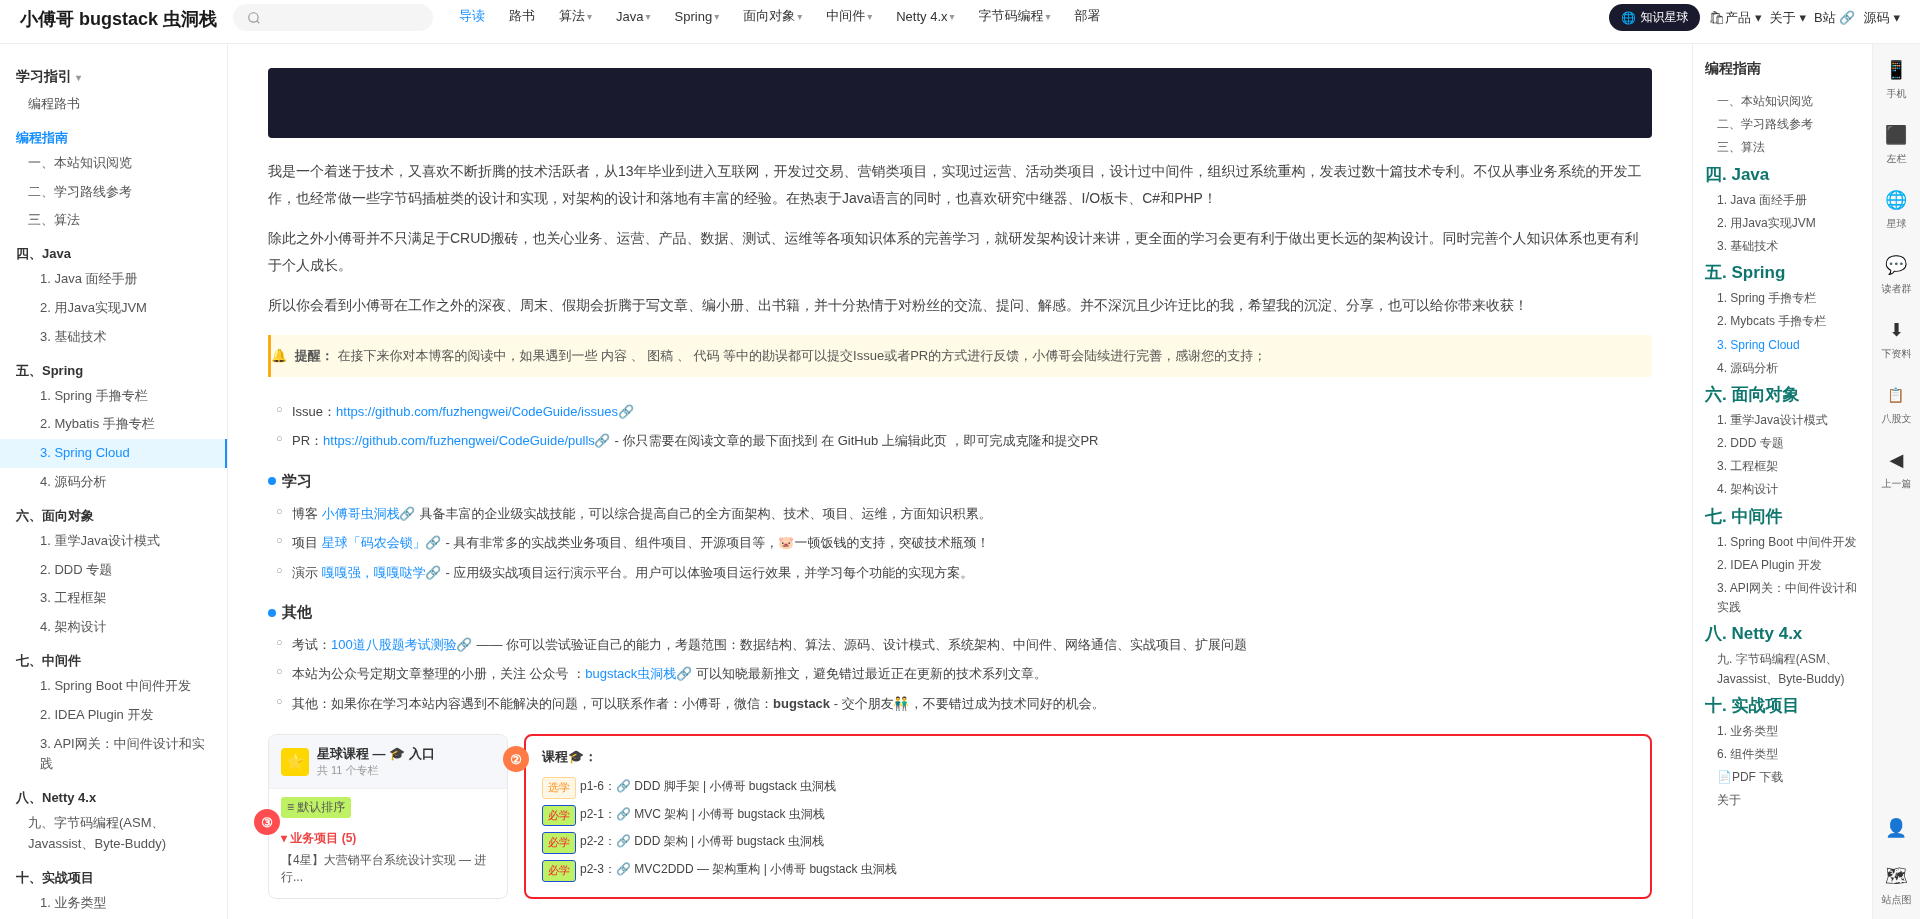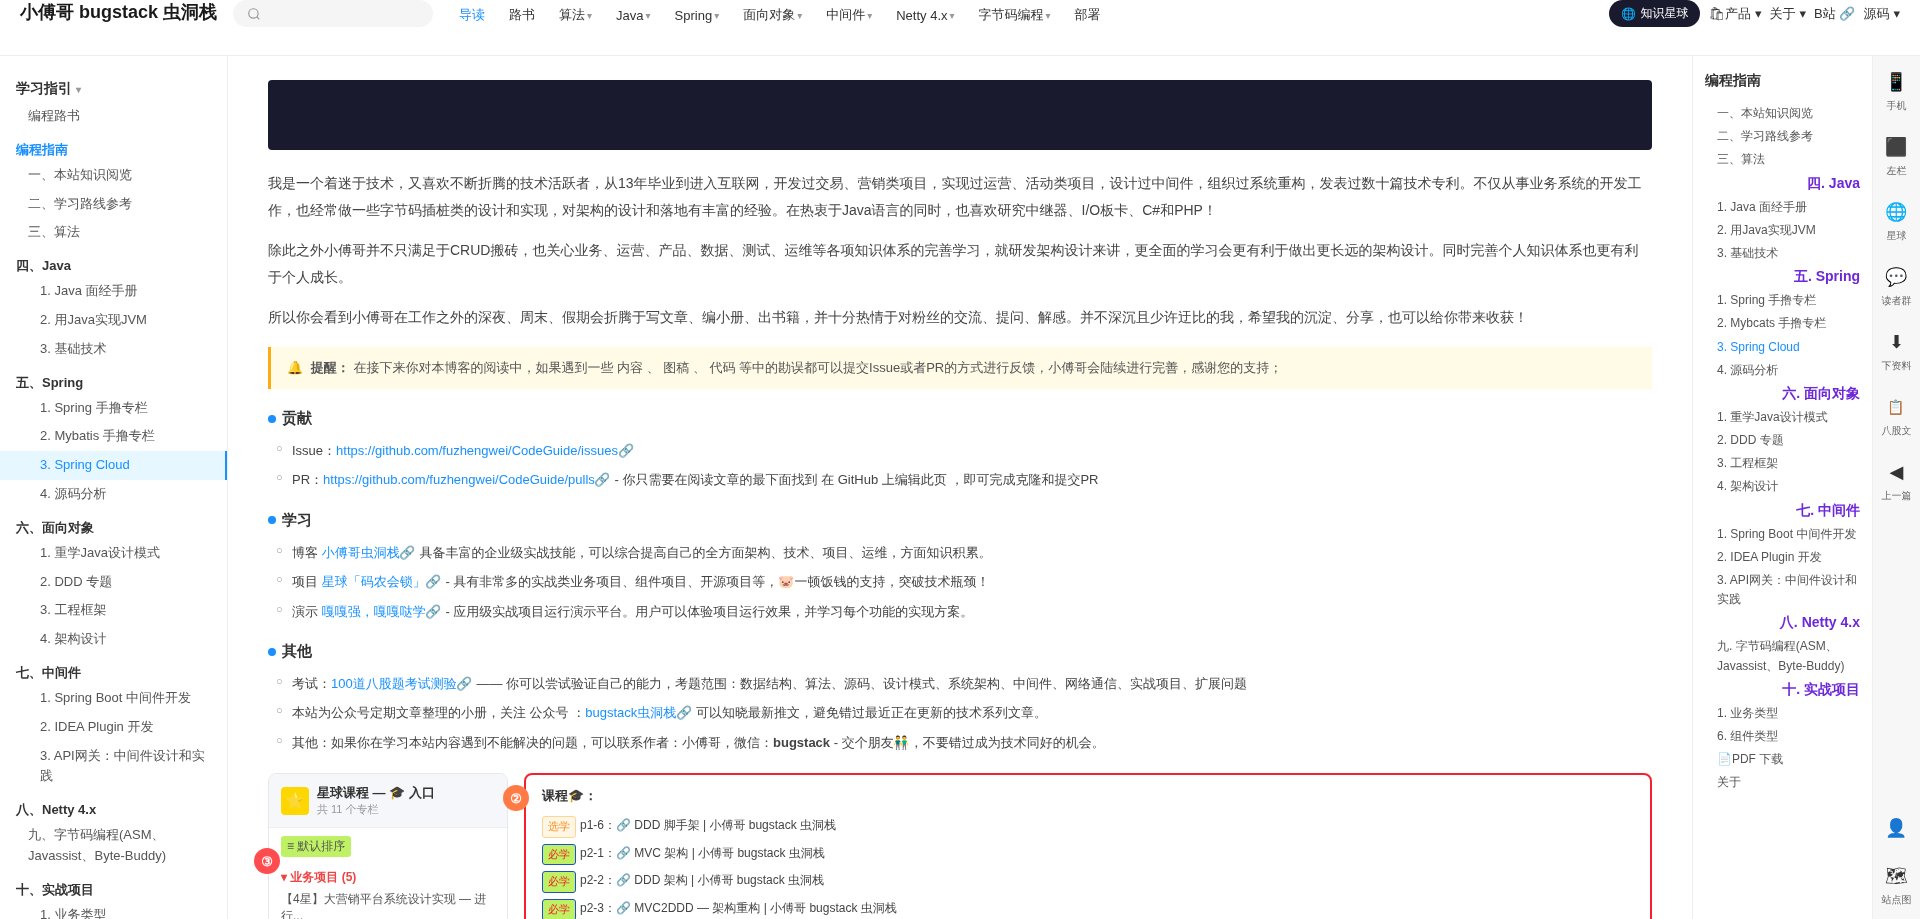--- a/index.html
+++ b/index.html
@@ -1,19 +1,19 @@
 <!DOCTYPE html>
 <html><head>
   <meta charset="utf-8">
   <style>
     * { margin: 0; padding: 0; box-sizing: border-box; }
     body { font-family: -apple-system, BlinkMacSystemFont, 'Segoe UI', 'PingFang SC', 'Microsoft YaHei', sans-serif; font-size: 14px; color: #333; background: #fff; display: flex; flex-direction: column; height: 919px; overflow: hidden; }
 
     
-    .header { display: flex; align-items: flex-start; height: 56px; background: #fff; border-bottom: 1px solid #eee; padding: 0 20px; gap: 16px; flex-shrink: 0; z-index: 100; }
+    .header { display: flex; align-items: flex-end; height: 44px; background: #fff; border-bottom: 1px solid #eee; padding: 12px 20px; gap: 16px; flex-shrink: 0; z-index: 100; }
     .header-logo { font-size: 18px; font-weight: bold; color: #1a1a1a; white-space: nowrap; }
     .header-search { display: flex; align-items: center; background: #f5f5f5; border-radius: 20px; padding: 6px 14px; gap: 8px; min-width: 200px; }
     .header-search input { border: none; background: transparent; outline: none; font-size: 13px; color: #666; width: 140px; }
     .header-nav { display: flex; align-items: center; gap: 4px; flex: 1; }
     .nav-item { padding: 6px 10px; font-size: 13px; color: #333; cursor: pointer; white-space: nowrap; display: flex; align-items: center; gap: 2px; border-radius: 4px; }
     .nav-item.active { color: #1890ff; }
     .nav-item .caret { font-size: 10px; color: #999; }
     .header-right { display: flex; align-items: center; gap: 8px; }
     .header-right-item { display: flex; align-items: center; gap: 4px; font-size: 13px; color: #333; cursor: pointer; white-space: nowrap; }
     .knowledge-ball { background: #1a1a2e; color: #fff; border-radius: 20px; padding: 5px 12px; font-size: 12px; display: flex; align-items: center; gap: 4px; cursor: pointer; }
@@ -33,21 +33,21 @@
 
     
     .main-content { flex: 1; overflow-y: auto; padding: 24px 40px; background: #fff; }
 
     
     .banner { width: 100%; height: 70px; background: #1a1a2e; border-radius: 4px; margin-bottom: 20px; }
 
     .intro-text { font-size: 14px; line-height: 1.9; color: #444; margin-bottom: 16px; }
     .intro-text p { margin-bottom: 14px; }
 
-    .tip-box { background: #fffbe6; border-left: 3px solid #faad14; padding: 10px 16px; margin-bottom: 20px; font-size: 13px; color: #555; line-height: 1.7; }
+    .tip-box { background: #fffbe6; border-left: 3px solid #faad14; padding: 10px 0; margin-bottom: 20px; font-size: 13px; color: #555; line-height: 1.7; }
     .tip-icon { color: #faad14; margin-right: 4px; }
 
     .section-title { font-size: 15px; font-weight: bold; color: #333; margin: 16px 0 8px; display: flex; align-items: center; gap: 6px; }
     .bullet-dot { width: 8px; height: 8px; background: #1890ff; border-radius: 50%; display: inline-block; }
 
     .list-item { font-size: 13px; color: #444; padding: 3px 0 3px 24px; line-height: 1.8; position: relative; }
     .list-item::before { content: '○'; position: absolute; left: 8px; font-size: 11px; color: #999; }
     .link-text { color: #1890ff; cursor: pointer; }
     .course-card { border: 1px solid #e8e8e8; border-radius: 8px; overflow: hidden; width: 260px; flex-shrink: 0; }
     .course-card-header { background: #f5f7fa; padding: 10px 12px; display: flex; align-items: center; gap: 8px; border-bottom: 1px solid #eee; }
@@ -62,21 +62,21 @@
     .ddd-card { border: 2px solid #f5222d; border-radius: 8px; padding: 12px 16px; min-width: 300px; flex: 1; }
     .ddd-card-title { font-size: 13px; font-weight: bold; color: #333; margin-bottom: 8px; display: flex; align-items: center; gap: 4px; }
     .ddd-item { font-size: 12px; color: #444; padding: 3px 0; display: flex; align-items: flex-start; gap: 4px; line-height: 1.6; }
     .ddd-badge { font-size: 11px; padding: 1px 5px; border-radius: 3px; flex-shrink: 0; }
     .badge-optional { background: #fff7e6; color: #fa8c16; border: 1px solid #ffd591; }
     .badge-required { background: #bef264; color: #f5222d; border: 1px solid #1d4ed8; }
 
     
     .sidebar-right { width: 180px; flex-shrink: 0; border-left: 1px solid #eee; overflow-y: auto; padding: 16px 12px; background: #fff; }
     .right-sidebar-title { font-size: 14px; font-weight: bold; color: #333; margin-bottom: 12px; }
-    .right-group-label { font-size: 14px; font-weight: 600; color: #6d28d9; padding: 3px 0; text-align: right; }
+    .right-group-label { font-size: 17px; font-weight: 600; color: #0f766e; padding: 3px 0; }
     .right-item { font-size: 12px; color: #555; padding: 2px 0 2px 12px; cursor: pointer; line-height: 1.6; }
     .right-item.active { color: #1890ff; }
 
     
     .icon-panel { width: 48px; flex-shrink: 0; background: #f7f7f7; border-left: 1px solid #eee; display: flex; flex-direction: column; align-items: center; padding: 12px 0; gap: 20px; }
     .icon-panel-item { display: flex; flex-direction: column; align-items: center; gap: 3px; cursor: pointer; }
     .icon-panel-icon { width: 28px; height: 28px; display: flex; align-items: center; justify-content: center; font-size: 18px; }
     .icon-panel-label { font-size: 10px; color: #666; }
     .icon-panel-spacer { flex: 1; }
 
@@ -163,24 +163,20 @@
       <p>除此之外小傅哥并不只满足于CRUD搬砖，也关心业务、运营、产品、数据、测试、运维等各项知识体系的完善学习，就研发架构设计来讲，更全面的学习会更有利于做出更长远的架构设计。同时完善个人知识体系也更有利于个人成长。</p>
       <p>所以你会看到小傅哥在工作之外的深夜、周末、假期会折腾于写文章、编小册、出书籍，并十分热情于对粉丝的交流、提问、解感。并不深沉且少许迂比的我，希望我的沉淀、分享，也可以给你带来收获！</p>
     </div>
 
     <div class="tip-box">
       <span class="tip-icon">🔔</span>
       <strong>提醒：</strong>
       <span>在接下来你对本博客的阅读中，如果遇到一些 内容 、 图稿 、 代码 等中的勘误都可以提交Issue或者PR的方式进行反馈，小傅哥会陆续进行完善，感谢您的支持；</span>
     </div>
 
-    <div class="section-title">
-      <span class="bullet-dot"></span>
-      <span>贡献</span>
-    </div>
     <div class="list-item">
       Issue：<span class="link-text">https://github.com/fuzhengwei/CodeGuide/issues🔗</span>
     </div>
     <div class="list-item">
       PR：<span class="link-text">https://github.com/fuzhengwei/CodeGuide/pulls🔗</span> - 你只需要在阅读文章的最下面找到 在 GitHub 上编辑此页 ，即可完成克隆和提交PR
     </div>
 
     <div class="section-title">
       <span class="bullet-dot"></span>
       <span>学习</span>

